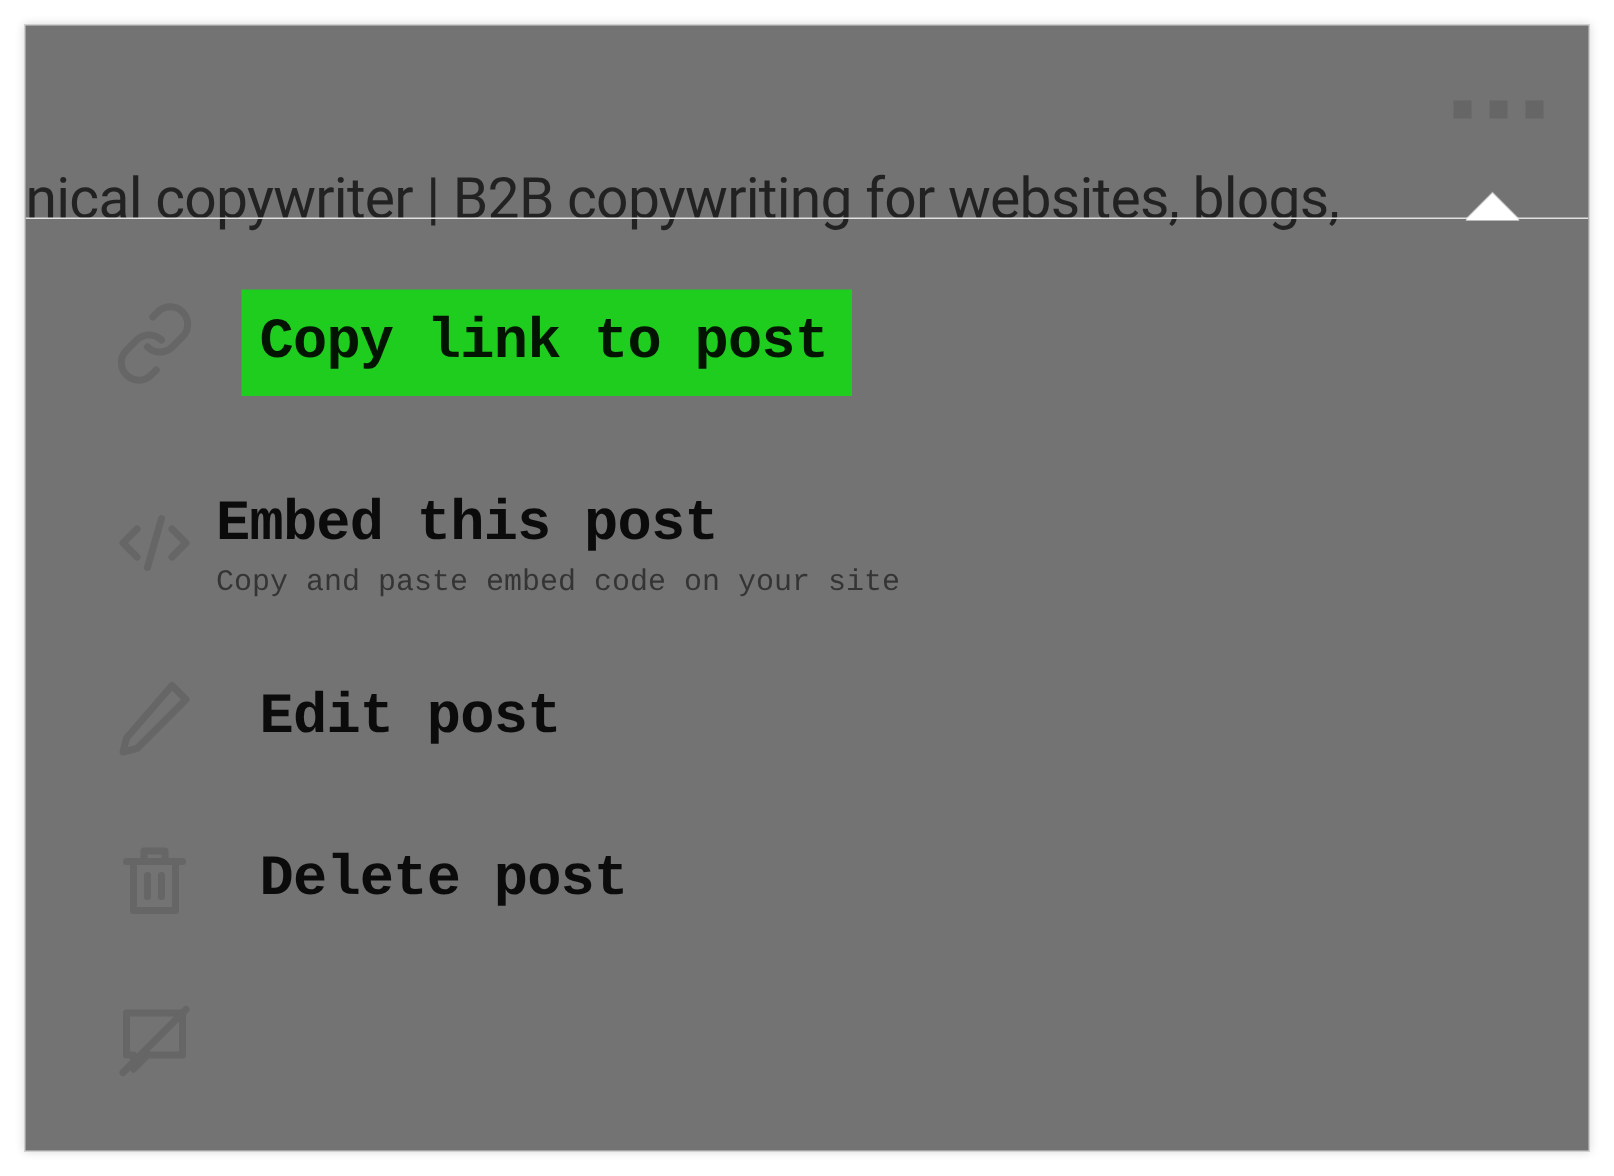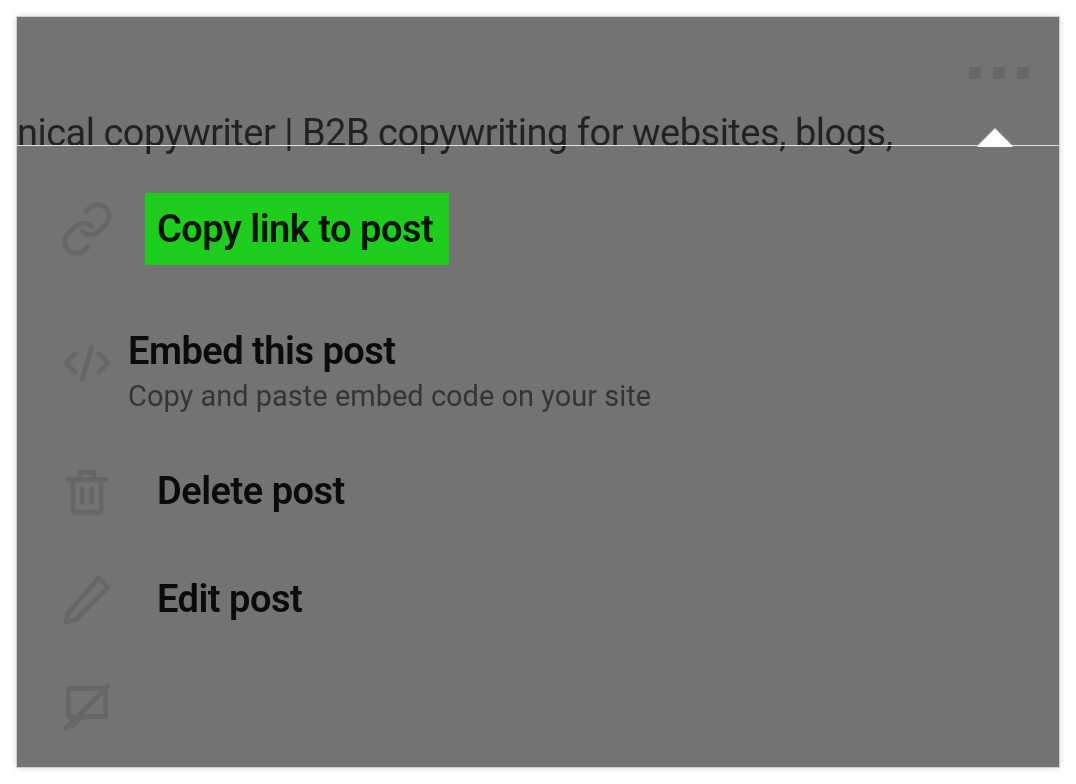--- a/index.html
+++ b/index.html
@@ -63,22 +63,23 @@
       height: 0;
       border-left: 18px solid transparent;
       border-right: 18px solid transparent;
       border-bottom: 18px solid #fff;
       filter: drop-shadow(0 -1px 0 #e0e0e0);
       z-index: 2;
     }
     .menu {
       position: absolute;
       top: 152px;
-      left: 40px;
+      left: 56px;
       right: 56px;
+      font-family: Liberation Mono, monospace;
     }
     .menu-item {
       display: flex;
       align-items: center;
       padding: 24px 0;
       gap: 40px;
       cursor: pointer;
     }
     .menu-icon {
       width: 60px;
@@ -101,21 +102,21 @@
       flex-direction: column;
       gap: 6px;
     }
     .menu-title {
       font-size: 38px;
       font-weight: 600;
       color: rgba(0,0,0,0.9);
       letter-spacing: -0.5px;
     }
     .menu-sub {
-      font-size: 29px;
+      font-size: 20px;
       font-weight: 400;
       color: rgba(0,0,0,0.55);
     }
     .highlight {
       background: #1fcd1f;
       padding: 14px 16px 14px 12px;
       display: inline-block;
       margin-left: -12px;
       color: rgba(0,0,0,0.9);
     }
@@ -166,46 +167,46 @@
       </div>
       <div class="menu-text">
         <span class="menu-title">Embed this post</span>
         <span class="menu-sub">Copy and paste embed code on your site</span>
       </div>
     </div>
 
     <div class="menu-item">
       <div class="menu-icon">
         <svg viewBox="0 0 24 24" stroke-linecap="round" stroke-linejoin="round">
+          <path d="M17 3l4 4L7 21l-4 1 1-4L17 3z"></path>
+        </svg>
+      </div>
+      <div class="menu-text">
+        <span class="menu-title">Edit post</span>
+      </div>
+    </div>
+
+    <div class="menu-item">
+      <div class="menu-icon">
+        <svg viewBox="0 0 24 24" stroke-linecap="round" stroke-linejoin="round">
           <rect x="6" y="7" width="12" height="14"></rect>
           <line x1="10" y1="11" x2="10" y2="17"></line>
           <line x1="14" y1="11" x2="14" y2="17"></line>
           <path d="M4 7h16"></path>
           <path d="M9 7V4h6v3"></path>
         </svg>
       </div>
       <div class="menu-text">
         <span class="menu-title">Delete post</span>
       </div>
     </div>
 
     <div class="menu-item">
       <div class="menu-icon">
         <svg viewBox="0 0 24 24" stroke-linecap="round" stroke-linejoin="round">
-          <path d="M17 3l4 4L7 21l-4 1 1-4L17 3z"></path>
-        </svg>
-      </div>
-      <div class="menu-text">
-        <span class="menu-title">Edit post</span>
-      </div>
-    </div>
-
-    <div class="menu-item">
-      <div class="menu-icon">
-        <svg viewBox="0 0 24 24" stroke-linecap="round" stroke-linejoin="round">
           <path d="M4 4h16v12H10l-4 4v-4H4V4z"></path>
           <line x1="3" y1="21" x2="21" y2="3"></line>
         </svg>
       </div>
     </div>
 
   </div>
 </div>
 
 </body></html>

